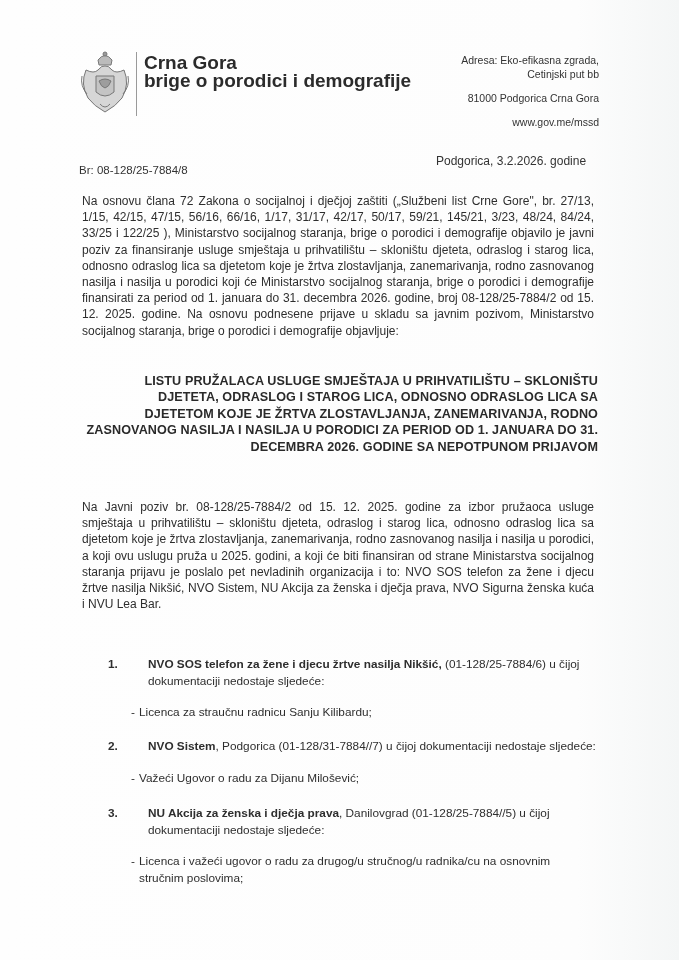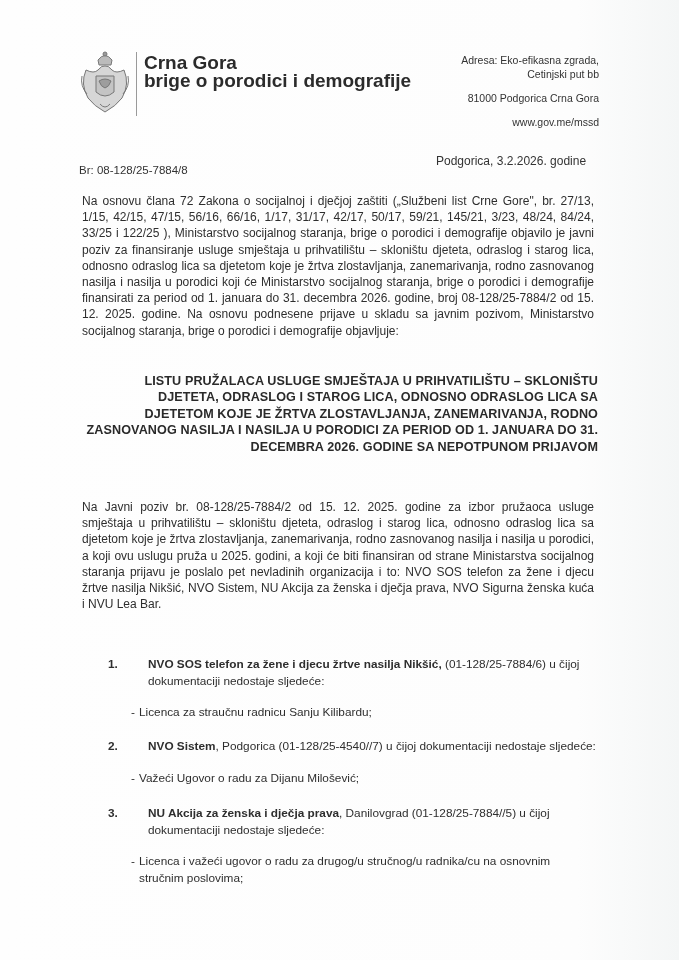--- a/index.html
+++ b/index.html
@@ -78,21 +78,21 @@
     <span class="num">1.</span>
     <div class="body"><b>NVO SOS telefon za žene i djecu žrtve nasilja Nikšić,</b><span> (01-128/25-7884/6) u čijoj dokumentaciji nedostaje sljedeće:</span></div>
   </div>
   <div class="sub" style="top:704px;">
     <span class="dash">-</span>
     <span class="txt">Licenca za straučnu radnicu Sanju Kilibardu;</span>
   </div>
 
   <div class="item" style="top:738px;">
     <span class="num">2.</span>
-    <div class="body"><b>NVO Sistem</b><span>, Podgorica (01-128/25-4540//7) u čijoj dokumentaciji nedostaje sljedeće:</span></div>
+    <div class="body"><b>NVO Sistem</b><span>, Podgorica (01-128/31-7884//7) u čijoj dokumentaciji nedostaje sljedeće:</span></div>
   </div>
   <div class="sub" style="top:770px;">
     <span class="dash">-</span>
     <span class="txt">Važeći Ugovor o radu za Dijanu Milošević;</span>
   </div>
 
   <div class="item" style="top:805px;">
     <span class="num">3.</span>
     <div class="body"><b>NU Akcija za ženska i dječja prava</b><span>, Danilovgrad (01-128/25-7884//5) u čijoj dokumentaciji nedostaje sljedeće:</span></div>
   </div>

